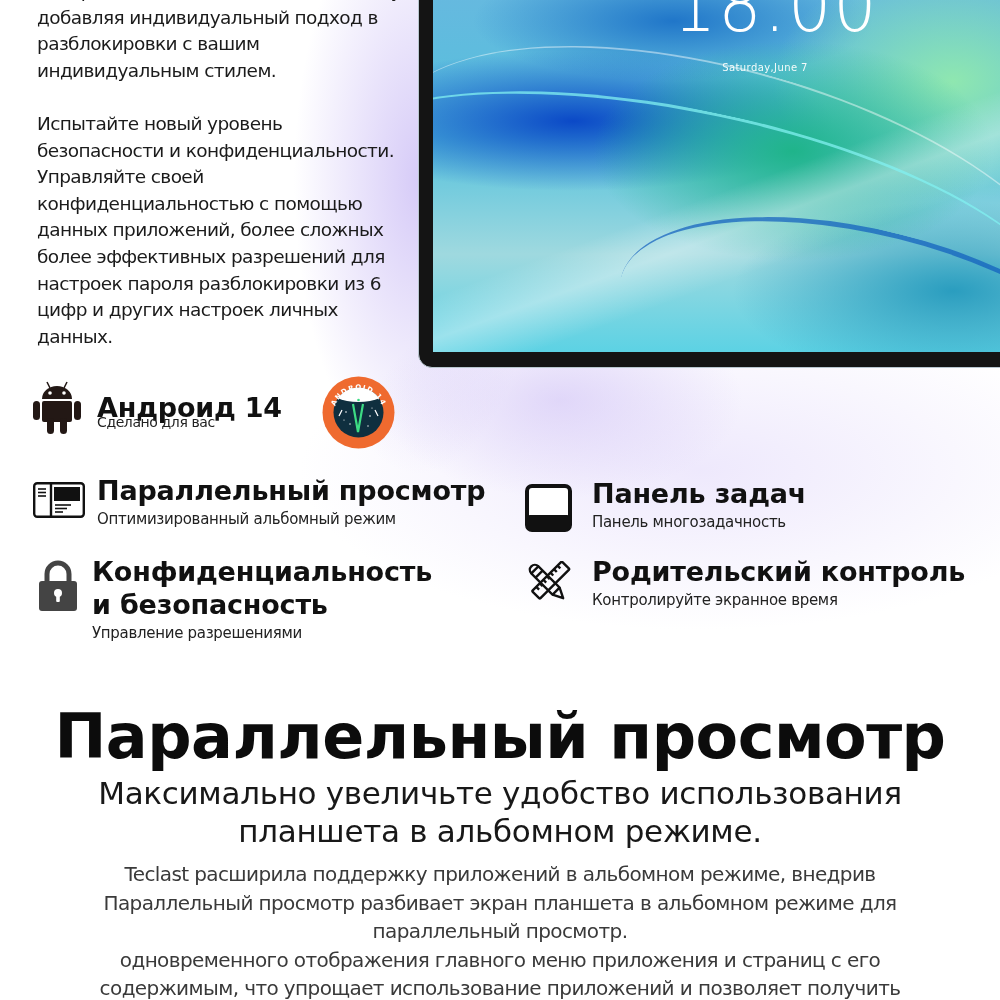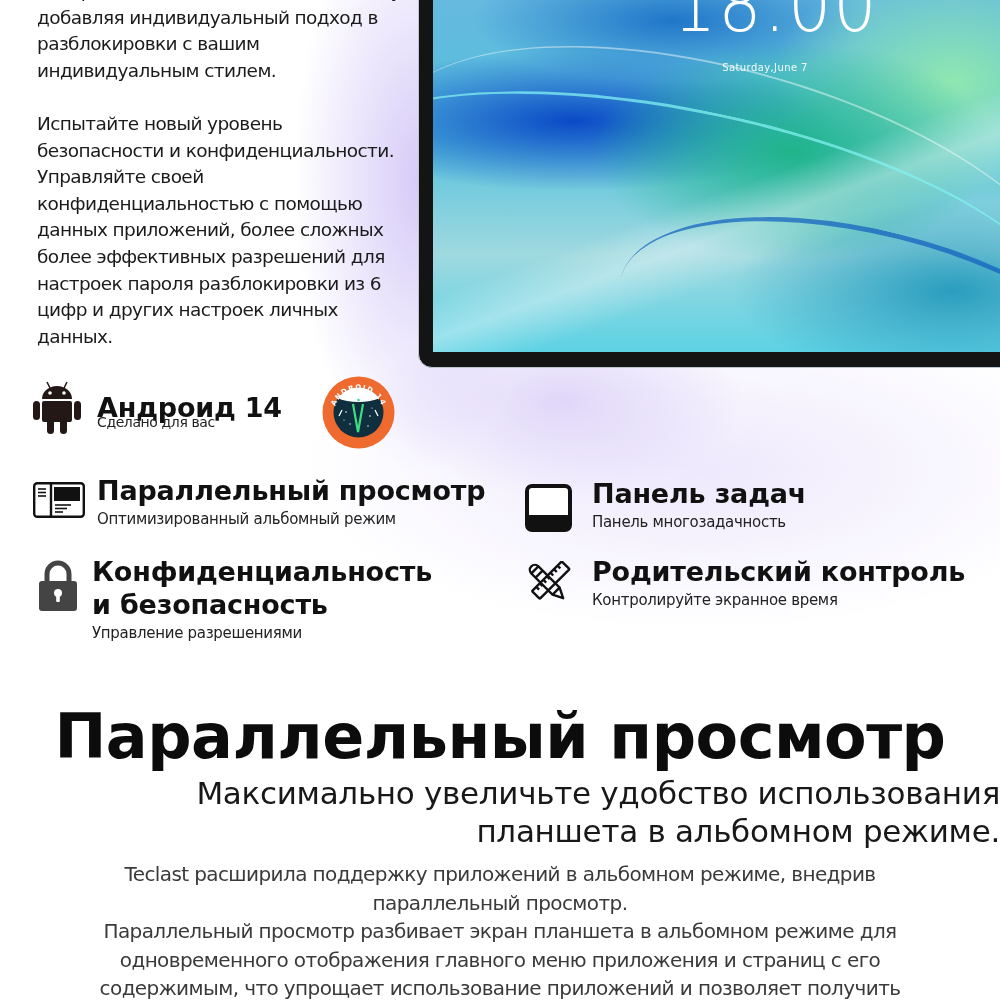--- a/index.html
+++ b/index.html
@@ -50,21 +50,21 @@
   .badge { position: absolute; left: 322px; top: 376px; width: 73px; height: 73px; }
 
   
   .feature { position: absolute; }
   .feature .f-title { position: absolute; font-size: 27px; font-weight: bold; white-space: nowrap; font-family: "DejaVu Sans", sans-serif; letter-spacing: -0.2px; line-height: 32px; color: #111; }
   .feature .f-sub { position: absolute; font-size: 15px; white-space: nowrap; font-family: "DejaVu Sans", sans-serif; color: #222; letter-spacing: -0.3px; }
   .feature svg { position: absolute; }
 
   
   .h-main { position: absolute; left: 0; top: 700px; width: 1000px; text-align: center; font-size: 62px; font-weight: bold; font-family: "DejaVu Sans", sans-serif; letter-spacing: -0.5px; color: #0c0c0c; }
-  .h-sub { position: absolute; left: 0; top: 774px; width: 1000px; text-align: right; font-size: 31px; line-height: 38px; font-family: "DejaVu Sans", sans-serif; color: #181818; letter-spacing: -0.3px; }
+  .h-sub { position: absolute; left: 0; top: 774px; width: 1000px; text-align: center; font-size: 31px; line-height: 38px; font-family: "DejaVu Sans", sans-serif; color: #181818; letter-spacing: -0.3px; }
   .body-text { position: absolute; left: 0; top: 860px; width: 1000px; text-align: center; font-size: 20px; line-height: 28.5px; font-family: "DejaVu Sans", sans-serif; color: #3a3a3a; letter-spacing: -0.6px; }
   .body-text p { margin: 0; }
 </style>
 </head>
 <body>
 
 <div class="bg-glow"></div>
 
 <div class="intro">
   <div class="p1">
@@ -207,17 +207,17 @@
 </div>
 
 <div class="h-main">Параллельный просмотр</div>
 <div class="h-sub">
   <div>Максимально увеличьте удобство использования</div>
   <div>планшета в альбомном режиме.</div>
 </div>
 
 <div class="body-text">
   <p>Teclast расширила поддержку приложений в альбомном режиме, внедрив</p>
+  <p>Параллельный просмотр разбивает экран планшета в альбомном режиме для</p>
   <p>параллельный просмотр.</p>
-  <p>Параллельный просмотр разбивает экран планшета в альбомном режиме для</p>
   <p>одновременного отображения главного меню приложения и страниц с его</p>
   <p>содержимым, что упрощает использование приложений и позволяет получить</p>
 </div>
 
 </body></html>

